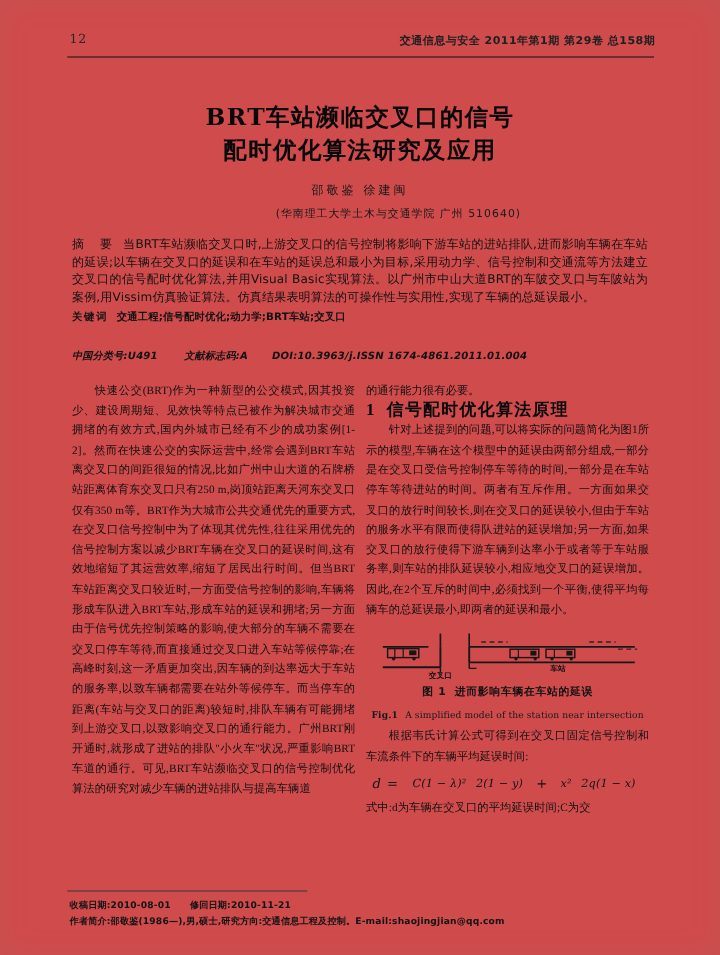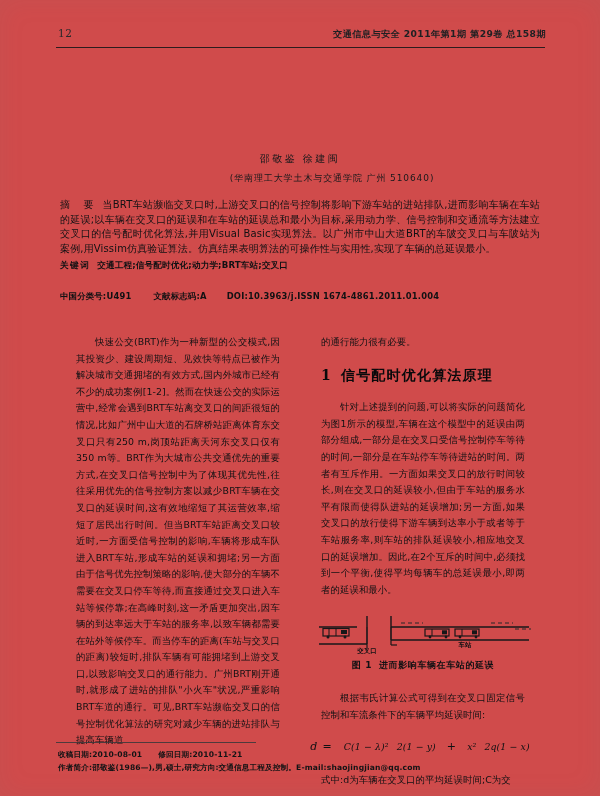--- a/index.html
+++ b/index.html
@@ -74,34 +74,35 @@
   .abs-lab{letter-spacing:5px;margin-right:4px;}
   .kw{
     margin-top:2px;font-size:8.6px;line-height:14.6px;color:#141518;
     font-weight:bold;letter-spacing:.15px;
   }
   .kw .abs-lab{letter-spacing:1.5px;margin-right:7px;}
   .clsline{
     position:absolute;left:60px;top:291px;width:480px;
     font-size:8.4px;color:#141518;font-weight:bold;letter-spacing:.2px;
     white-space:nowrap;
+    font-style:italic;
   }
   .clsline span.gap{display:inline-block;width:22px;}
   .clsline span.gap2{display:inline-block;width:20px;}
 
   
   .col{
     position:absolute;top:318px;width:236px;
     font-size:9.4px;line-height:16.6px;text-align:justify;
     color:#141518;letter-spacing:.1px;
     font-family:"DejaVu Sans","Liberation Sans",sans-serif;
   }
   .col.left{left:60px;}
   .col.right{left:305px;}
-  .col p{margin:16px;text-indent:19px;}
+  .col p{margin:0;text-indent:19px;font-family:Liberation Serif, serif;}
   .col p.noind{text-indent:0;}
 
   .sec-h{
     margin:7px 0 4px 0;
     font-family:"DejaVu Serif","Liberation Serif",serif;
     font-weight:bold;font-size:14px;letter-spacing:1.2px;
     color:#0e0e10;text-indent:0 !important;
   }
   .sec-h .num{margin-right:9px;}
 
@@ -153,20 +154,24 @@
 <body>
 
 <div class="page">
 
   <div class="masthead">
     <div class="folio">12</div>
     <div class="journal-line">交通信息与安全  2011年第1期  第29卷  总158期</div>
   </div>
   <div class="rule"></div>
 
+  <div class="title">
+    <span>BRT车站濒临交叉口的信号</span>
+    <span class="l2">配时优化算法研究及应用</span>
+  </div>
   <div class="authors">邵敬鉴    徐建闽</div>
   <div class="affil">(华南理工大学土木与交通学院  广州 510640)</div>
 
   <div class="abs-wrap">
     <div class="abs-par">
       <span class="abs-lab">摘 要</span><span>当BRT车站濒临交叉口时,上游交叉口的信号控制将影响下游车站的进站排队,进而影响车辆在车站的延误;以车辆在交叉口的延误和在车站的延误总和最小为目标,采用动力学、信号控制和交通流等方法建立交叉口的信号配时优化算法,并用Visual Basic实现算法。以广州市中山大道BRT的车陂交叉口与车陂站为案例,用Vissim仿真验证算法。仿真结果表明算法的可操作性与实用性,实现了车辆的总延误最小。</span>
     </div>
     <div class="kw">
       <span class="abs-lab">关键词</span><span>交通工程;信号配时优化;动力学;BRT车站;交叉口</span>
     </div>
@@ -239,20 +244,23 @@
           <line x1="62" y1="30" x2="62" y2="34" stroke="#1b1b1d" stroke-width="1.2"></line>
           <line x1="86" y1="26" x2="86" y2="31" stroke="#1b1b1d" stroke-width="1.2"></line>
           <line x1="86" y1="31" x2="92" y2="31" stroke="#1b1b1d" stroke-width="1.2"></line>
 
           <text x="62" y="39" font-size="6.4" text-anchor="middle" fill="#141518" font-family="DejaVu Sans, Liberation Sans, sans-serif" font-weight="bold">交叉口</text>
           <text x="160" y="33" font-size="6.4" text-anchor="middle" fill="#141518" font-family="DejaVu Sans, Liberation Sans, sans-serif" font-weight="bold">车站</text>
         </svg>
       </div>
       <div class="fig-cap">
         <span class="fnum">图 1</span><span>进而影响车辆在车站的延误</span>
+      </div>
+      <div class="fig-cap-en">
+        <span class="fnum">Fig.1</span><span>A simplified model of the station near intersection</span>
       </div>
     </div>
 
     <p>根据韦氏计算公式可得到在交叉口固定信号控制和车流条件下的车辆平均延误时间:</p>
 
     <div class="eq-row">
       <span class="eq-d it">d</span>
       <span class="eq-eq">=</span>
       <span class="frac">
         <span class="num it">C(1 − λ)²</span>

